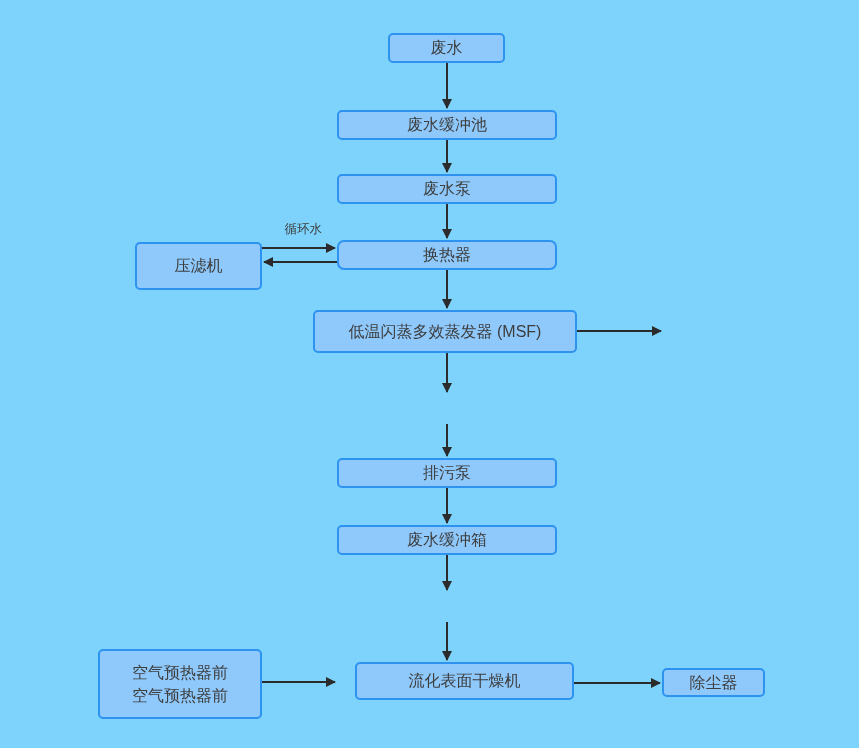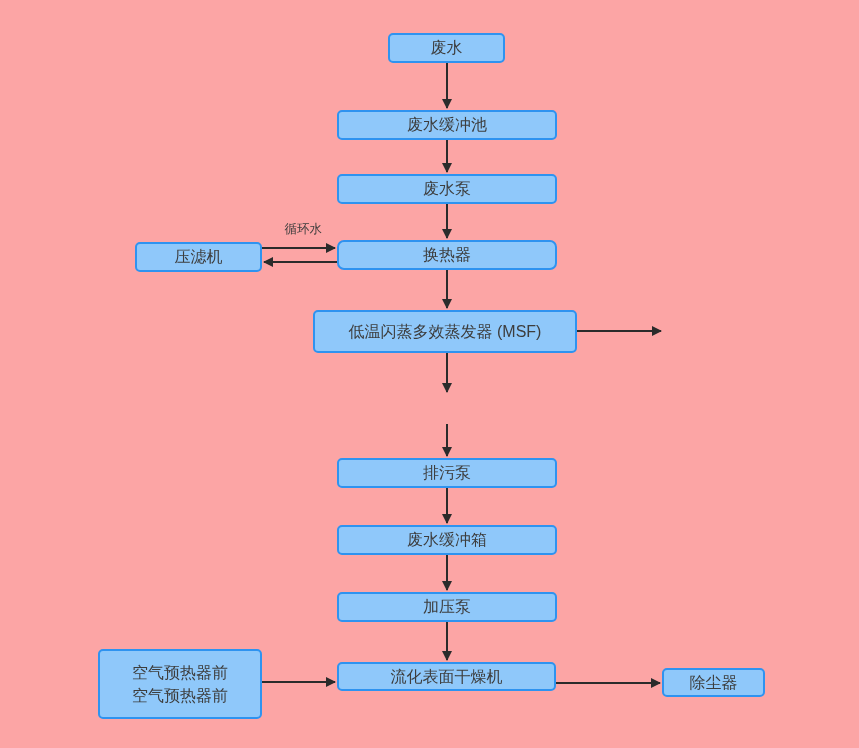--- a/index.html
+++ b/index.html
@@ -1,19 +1,19 @@
 <!DOCTYPE html>
 <html><head>
 <meta charset="utf-8">
 <style>
   html,body{margin:0;padding:0;background:#ffffff;}
   #canvas{
     position:relative;
     width:859px;height:748px;
-    background:#fca5a5;
+    background:#7dd3fc;
     font-family:"Liberation Sans","DejaVu Sans",sans-serif;
     overflow:hidden;
   }
   #edges{position:absolute;left:0;top:0;width:859px;height:748px;}
   .node{
     position:absolute;
     box-sizing:border-box;
     background:#8FC8FA;
     border:2px solid #2E93F0;
     border-radius:5px;
@@ -65,38 +65,37 @@
       <line x1="556" y1="683" x2="660" y2="683" marker-end="url(#arrow)"></line>
     </g>
   </svg>
 
   <div class="node" style="left:388px;top:33px;width:117px;height:30px;">废水</div>
 
   <div class="node" style="left:337px;top:110px;width:220px;height:30px;">废水缓冲池</div>
 
   <div class="node" style="left:337px;top:174px;width:220px;height:30px;">废水泵</div>
 
-  <div class="node" style="left:135px;top:242px;width:127px;height:30px;text-align:right;">压滤机</div>
+  <div class="node" style="left:135px;top:242px;width:127px;height:48px;text-align:right;">压滤机</div>
 
   <div class="node" style="left:337px;top:240px;width:220px;height:30px;border-radius:7px;">换热器</div>
 
   <div class="node" style="left:313px;top:310px;width:264px;height:43px;">低温闪蒸多效蒸发器 (MSF)</div>
 
 
 
   <div class="node" style="left:337px;top:458px;width:220px;height:30px;">排污泵</div>
 
   <div class="node" style="left:337px;top:525px;width:220px;height:30px;">废水缓冲箱</div>
 
-  <div class="node" style="left:337px;top:592px;width:220px;height:30px;">加压泵</div>
 
   <div class="node" style="left:98px;top:649px;width:164px;height:70px;">
     <span>空气预热器前</span>
     <span>空气预热器前</span>
   </div>
 
-  <div class="node" style="left:337px;top:662px;width:219px;height:29px;">流化表面干燥机</div>
+  <div class="node" style="left:355px;top:662px;width:219px;height:38px;">流化表面干燥机</div>
 
   <div class="node" style="left:662px;top:668px;width:103px;height:29px;">除尘器</div>
 
   <div class="edge-label" style="left:266px;top:221px;width:56px;text-align:right;">循环水</div>
 
 </div>
 
 </body></html>

